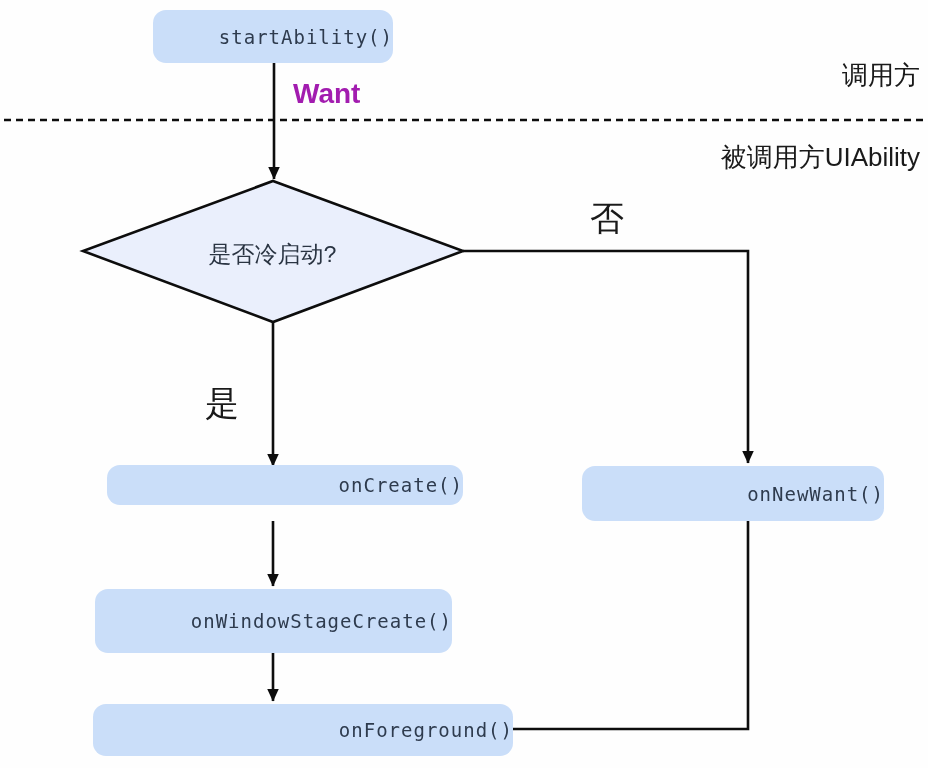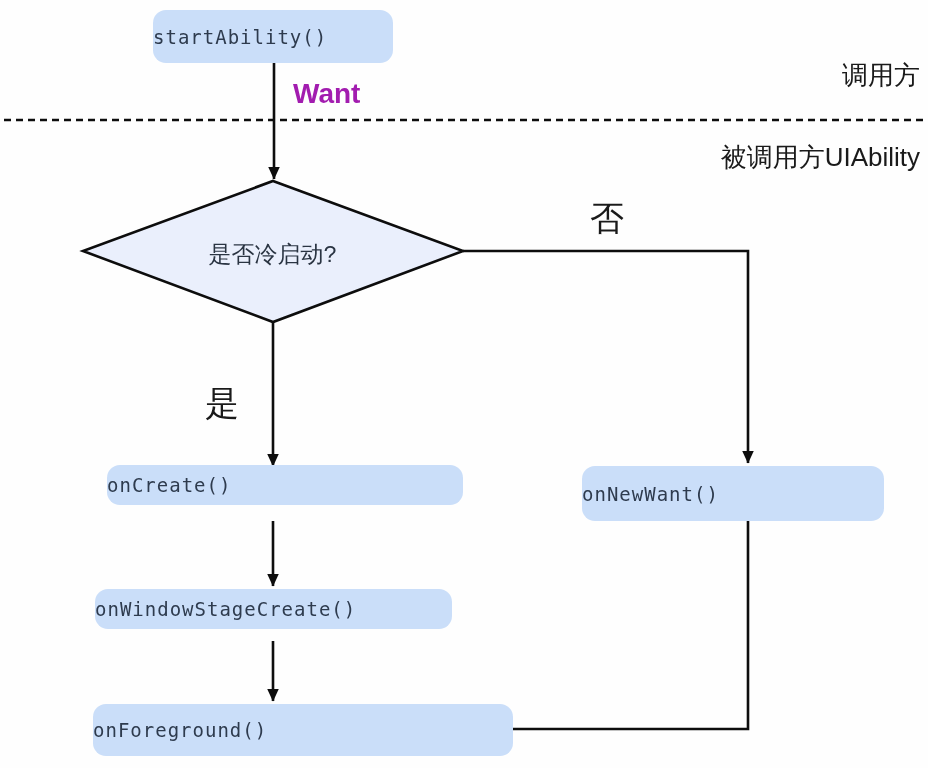--- a/index.html
+++ b/index.html
@@ -38,29 +38,29 @@
   }
   .arrowhead {
     fill: var(--line, #0d0d0d);
   }
   .node {
     position: absolute;
     background: var(--node-fill, #cadef9);
     border-radius: 13px;
     display: flex;
     align-items: center;
-    justify-content: flex-start;
+    justify-content: flex-end;
     color: var(--node-text, #2e3b4e);
     font-family: "DejaVu Sans Mono", monospace;
     font-size: 19px;
     letter-spacing: 1px;
   }
   .node-start             { left: 153px; top: 10px;  width: 240px; height: 53px; }
   .node-oncreate          { left: 95px;  top: 465px; width: 356px; height: 40px; margin-left: 12px; }
-  .node-onwindowstage     { left: 95px;  top: 589px; width: 357px; height: 40px; }
+  .node-onwindowstage     { left: 95px;  top: 589px; width: 357px; height: 64px; }
   .node-onforeground      { left: 93px;  top: 704px; width: 420px; height: 52px; }
   .node-onnewwant         { left: 582px; top: 466px; width: 302px; height: 55px; }
   .lbl {
     position: absolute;
     color: var(--label-text, #1a1a1a);
     white-space: nowrap;
   }
   .lbl-want {
     left: 293px; top: 78px;
     font-size: 28px;

